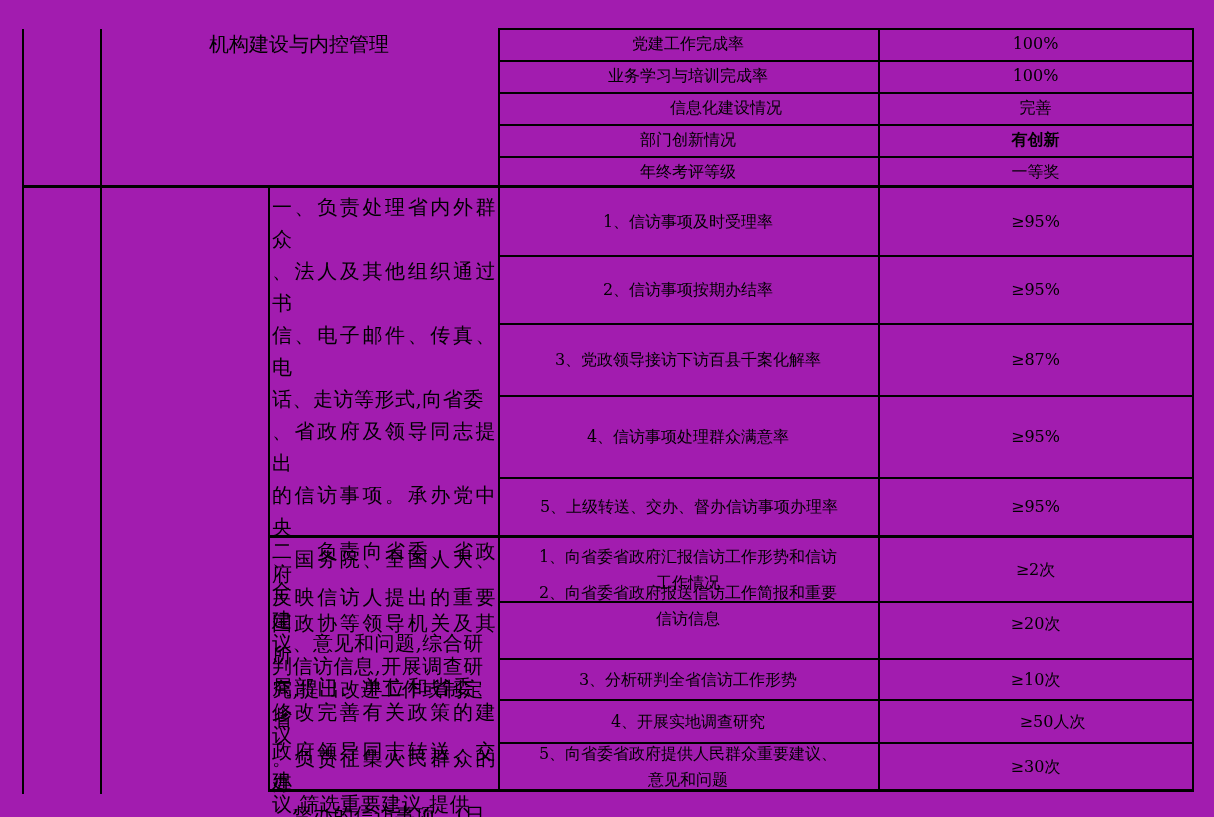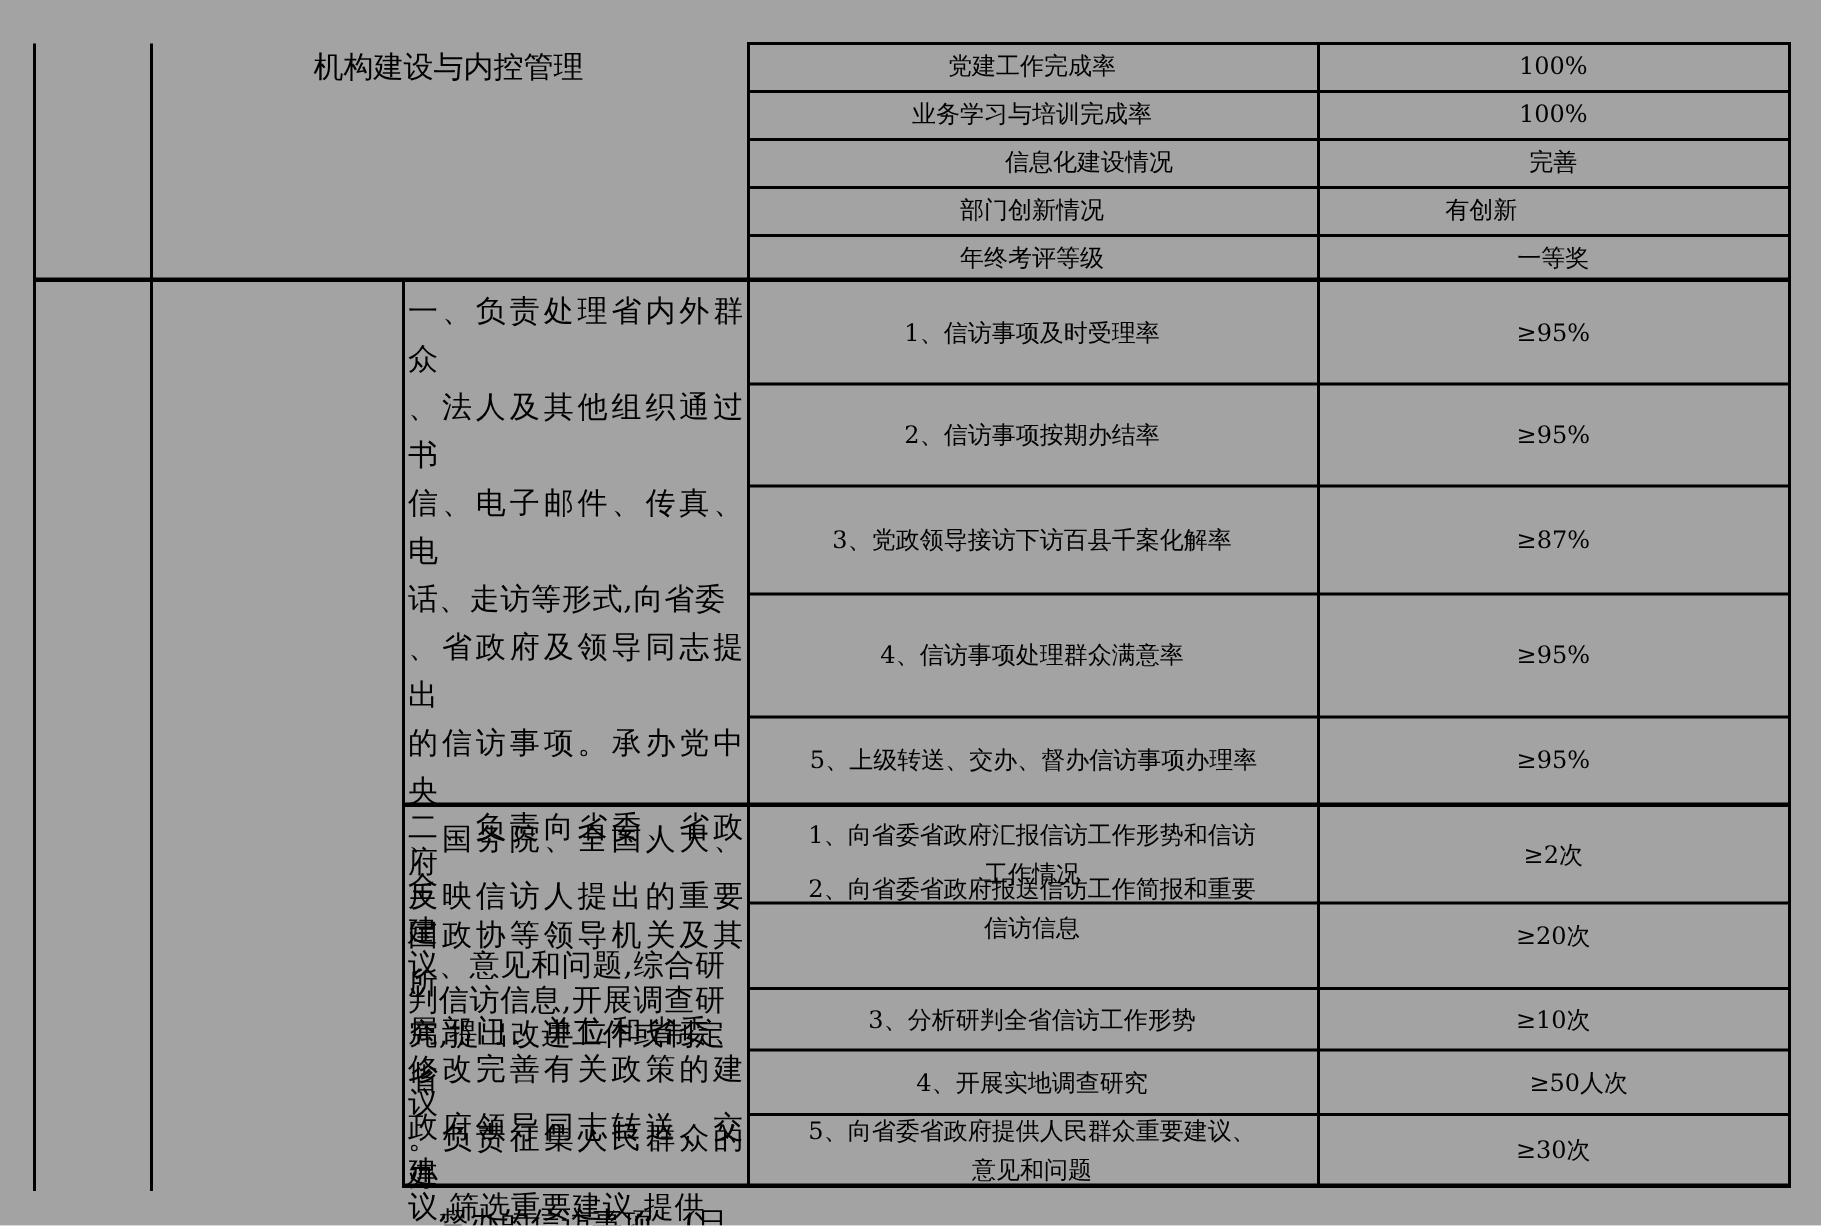--- a/index.html
+++ b/index.html
@@ -1,19 +1,19 @@
 <!DOCTYPE html>
 <html><head>
 <meta charset="utf-8">
 <style>
   html,body{margin:0;padding:0;background:#ffffff;}
   #screen{
     position:relative;
     width:1214px;height:817px;
-    background:#a3a3a3;
+    background:#a21caf;
     font-family:"DejaVu Serif","Liberation Serif",serif;
     color:#000000;
     overflow:hidden;
   }
   .vline,.hline{position:absolute;background:#000000;}
   .cell{
     position:absolute;
     display:flex;align-items:center;justify-content:center;
     text-align:center;
     font-size:16px;line-height:26px;
@@ -70,21 +70,21 @@
 
   <div class="toplabel" style="left:102px; top:31px; width:394px;">机构建设与内控管理</div>
 
   <div class="cell" style="left:500px; top:28px;  width:376px; height:32px;">党建工作完成率</div>
   <div class="cell" style="left:880px; top:28px;  width:311px; height:32px;">100%</div>
   <div class="cell" style="left:500px; top:60px;  width:376px; height:32px;">业务学习与培训完成率</div>
   <div class="cell" style="left:880px; top:60px;  width:311px; height:32px;">100%</div>
   <div class="cell" style="left:500px; top:92px;  width:376px; height:32px;margin-left:38px;">信息化建设情况</div>
   <div class="cell" style="left:880px; top:92px;  width:311px; height:32px;">完善</div>
   <div class="cell" style="left:500px; top:124px; width:376px; height:32px;">部门创新情况</div>
-  <div class="cell" style="left:832px; top:124px; width:311px; height:32px;">有创新</div>
+  <div class="cell" style="left:880px; top:124px; width:311px; height:32px;font-weight:bold;">有创新</div>
   <div class="cell" style="left:500px; top:156px; width:376px; height:31px;">年终考评等级</div>
   <div class="cell" style="left:880px; top:156px; width:311px; height:31px;">一等奖</div>
 
   <div class="desc desc1" style="left:272px; top:191px; width:224px; height:344px;">一、负责处理省内外群众
 、法人及其他组织通过书
 信、电子邮件、传真、电
 话、走访等形式,向省委
 、省政府及领导同志提出
 的信访事项。承办党中央
 、国务院、全国人大、全

